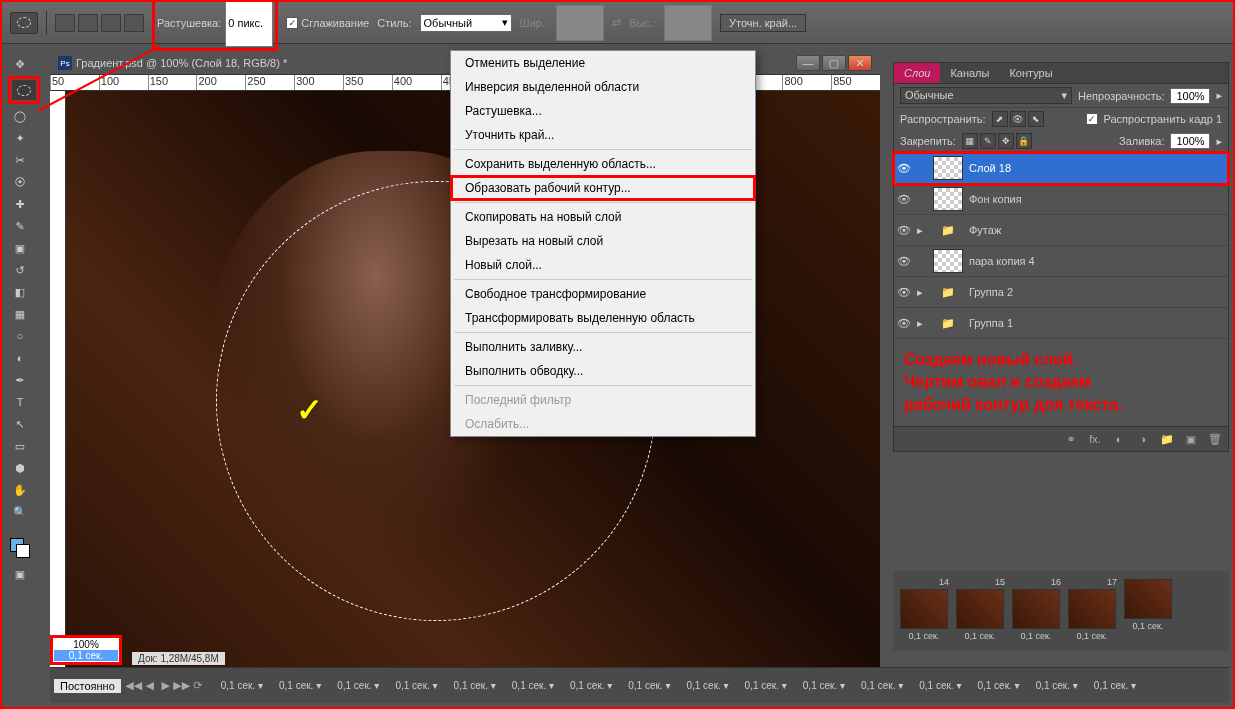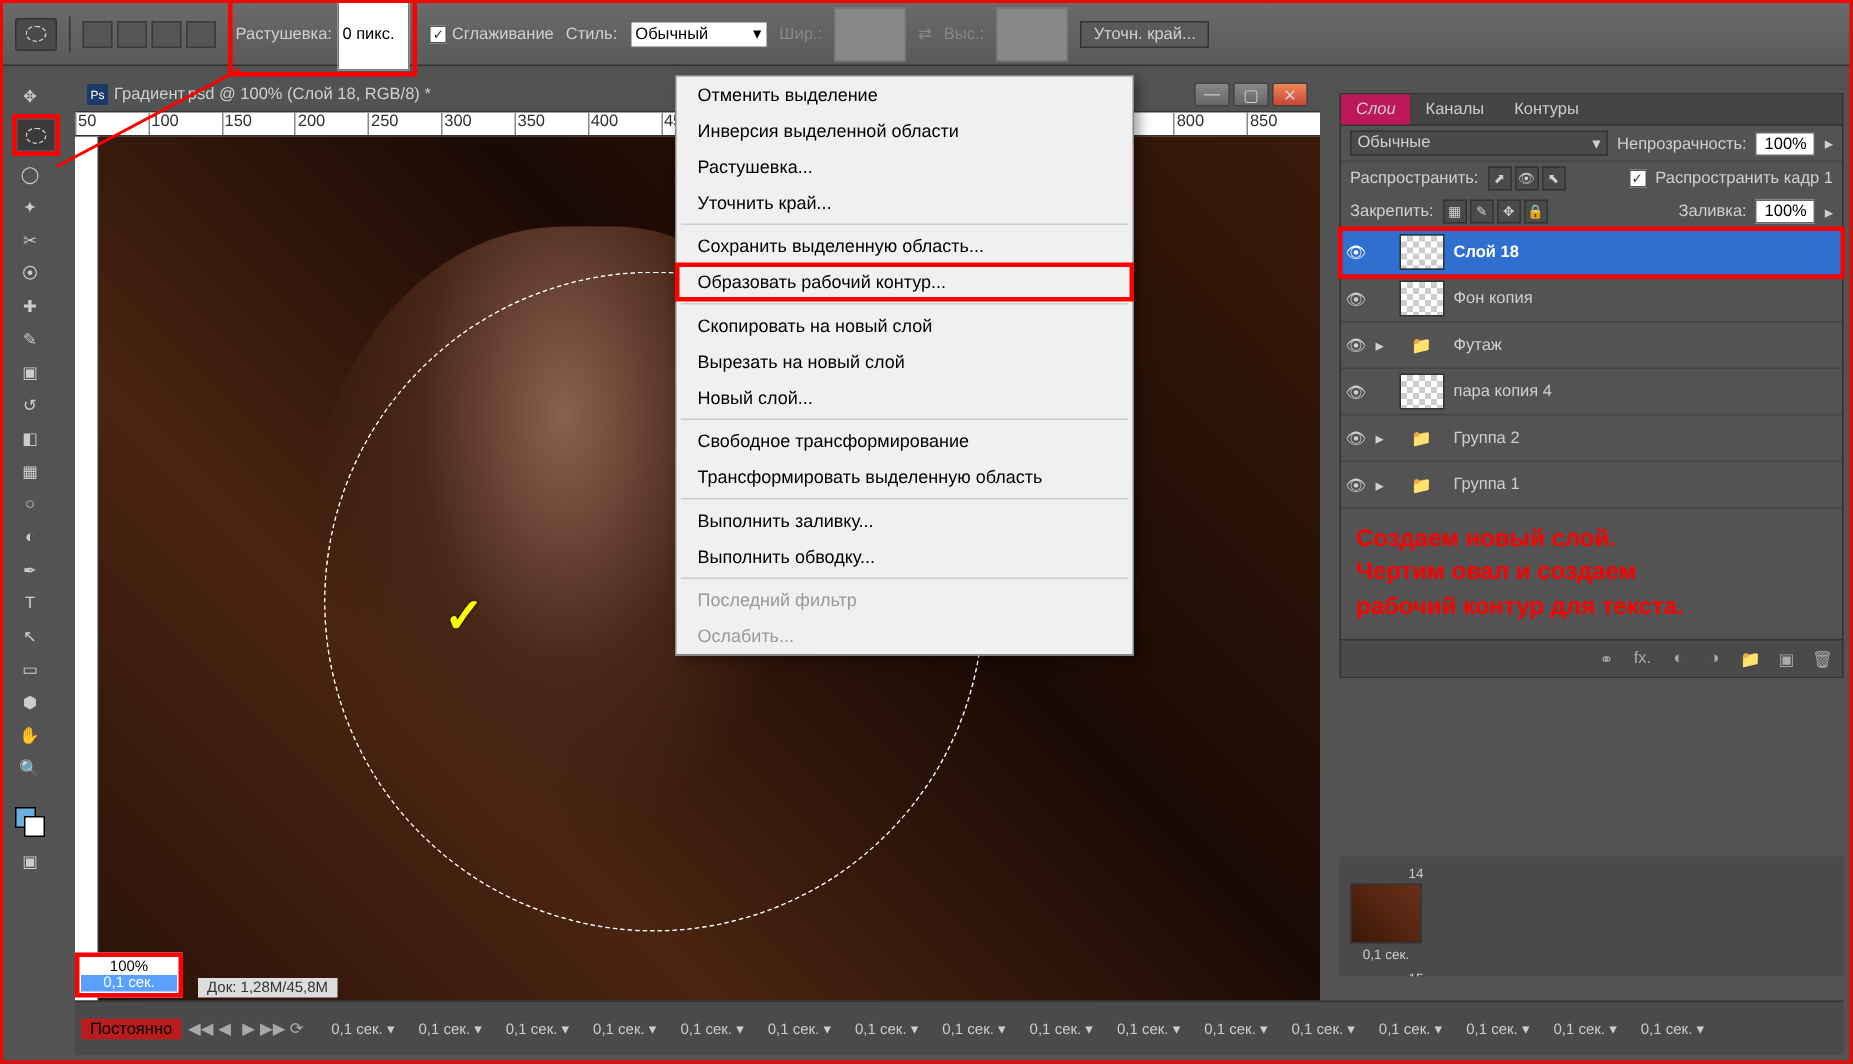--- a/index.html
+++ b/index.html
@@ -56,21 +56,21 @@
 .annotation { color: red; font-weight: bold; font-size: 16px; padding: 10px; line-height: 1.4; }
 .layer-footer { display: flex; justify-content: flex-end; gap: 6px; padding: 4px; border-top: 1px solid #333; background: #4a4a4a; }
 .layer-footer span { width: 18px; height: 16px; display: flex; align-items: center; justify-content: center; color: #aaa; }
 .timeline { position: absolute; left: 48px; bottom: 4px; right: 4px; height: 36px; background: #4a4a4a; border-top: 1px solid #333; display: flex; align-items: center; gap: 6px; padding: 0 4px; overflow: hidden; }
 .zoom-box { position: absolute; left: 48px; bottom: 42px; border: 3px solid red; background: #fff; color: #000; padding: 1px; width: 72px; display: flex; flex-direction: column; align-items: center; }
 .zoom-val { font-size: 10px; }
 .zoom-sec { background: #5aa0ff; color: #fff; font-size: 10px; width: 100%; text-align: center; }
 .timeline-btn { width: 14px; height: 14px; color: #aaa; display: inline-flex; align-items: center; justify-content: center; }
 .frame-label { color: #ccc; font-size: 10px; }
 .play-ctrls { display: flex; gap: 2px; align-items: center; }
-.frames-strip { position: absolute; right: 4px; bottom: 56px; width: 336px; height: 80px; background: #4a4a4a; display: flex; gap: 6px; padding: 6px; align-items: flex-start; overflow: hidden; flex-direction: column; }
+.frames-strip { position: absolute; right: 4px; bottom: 56px; width: 336px; height: 80px; background: #4a4a4a; display: flex; gap: 6px; padding: 6px; align-items: flex-start; overflow: hidden; }
 .frame-thumb { width: 50px; display: flex; flex-direction: column; align-items: center; gap: 2px; }
 .frame-num { font-size: 9px; color: #ccc; text-align: right; width: 100%; }
 .frame-img { width: 48px; height: 40px; background: linear-gradient(45deg,#3a1808,#6a3018); border: 1px solid #333; }
 .doc-info { position: absolute; bottom: 42px; left: 130px; background: #ddd; color: #333; font-size: 10px; padding: 1px 6px; margin-top: 44px; }
 .red-line { position: absolute; height: 2px; background: red; transform-origin: left center; z-index: 5; }
 </style>
 </head>
 <body>
 
 <div class="top-options">
@@ -242,21 +242,21 @@
     <span style="flex:1"></span>
     <span>Заливка:</span>
     <span class="opacity-input">100%</span>
     <span>▸</span>
   </div>
   <div class="layers-list" id="layers-list">
       <div class="layer selected boxed">
         <span class="eye">👁</span>
         <span style="width: 10px;"></span>
         <div class="thumb"></div>
-        <span style="font-weight: bold;">Слой 18</span>
+        <span style="font-weight: normal;">Слой 18</span>
       </div>
       <div class="layer">
         <span class="eye">👁</span>
         <span style="width: 10px;"></span>
         <div class="thumb"></div>
         <span>Фон копия</span>
       </div>
       <div class="layer">
         <span class="eye">👁</span>
         <span style="width: 10px;">▸</span>
@@ -323,21 +323,21 @@
   </div>
 
 <div class="zoom-box">
   <span class="zoom-val">100%</span>
   <span class="zoom-sec">0,1 сек.</span>
 </div>
 
 <div class="doc-info">Док: 1,28M/45,8M</div>
 
 <div class="timeline">
-  <span style="background:#b91c1c;color:#000;padding:1px 6px">Постоянно</span>
+  <span style="background:#e5e5e5;color:#000;padding:1px 6px">Постоянно</span>
   <span class="play-ctrls" id="timeline-frames">
       <span class="timeline-btn">◀◀</span>
       <span class="timeline-btn">◀</span>
       <span class="timeline-btn">▶</span>
       <span class="timeline-btn">▶▶</span>
       <span class="timeline-btn">⟳</span>
       <span class="frame-label" style="margin-left: 14px;">0,1 сек. ▾</span>
       <span class="frame-label" style="margin-left: 14px;">0,1 сек. ▾</span>
       <span class="frame-label" style="margin-left: 14px;">0,1 сек. ▾</span>
       <span class="frame-label" style="margin-left: 14px;">0,1 сек. ▾</span>

